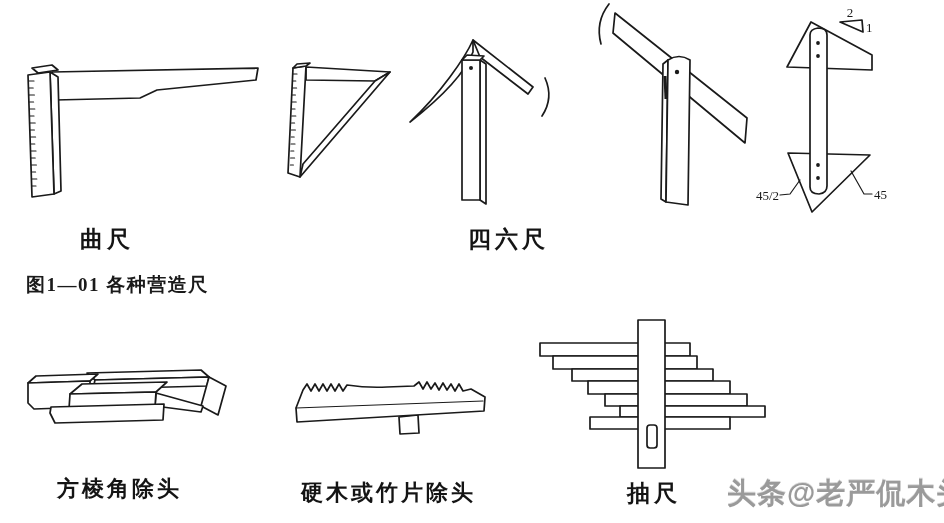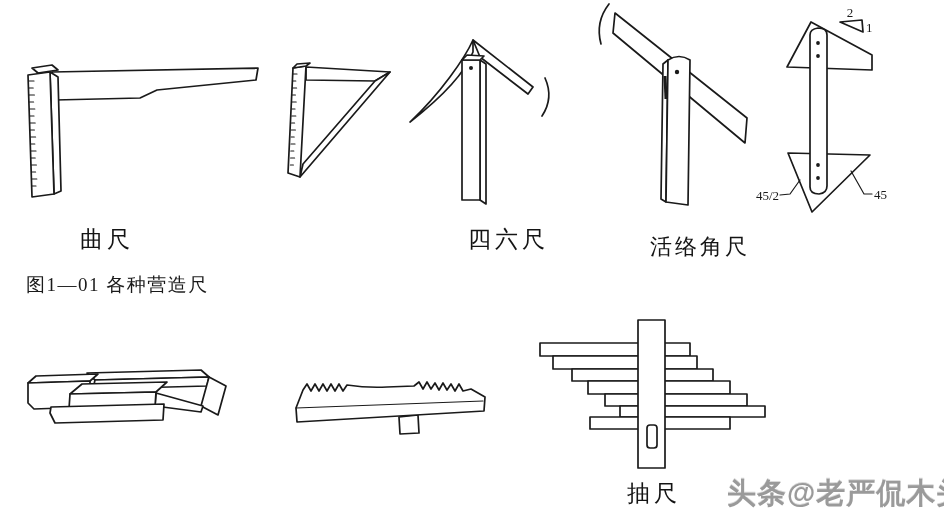--- a/index.html
+++ b/index.html
@@ -1,24 +1,24 @@
 <!DOCTYPE html>
 <html><head>
 <meta charset="utf-8">
 <style>
   html,body{margin:0;padding:0;}
   body{width:944px;height:523px;background:#ffffff;position:relative;overflow:hidden;
        font-family:"Liberation Serif","DejaVu Serif",serif;}
   .page{position:absolute;left:0;top:0;width:944px;height:523px;background:#fff;}
   .tool-svg{position:absolute;}
-  .tool-label{position:absolute;font-size:23px;font-weight:400;color:#141414;
+  .tool-label{position:absolute;font-size:23px;font-weight:700;color:#141414;
               letter-spacing:4px;white-space:nowrap;}
   .tool-label.small{font-size:22px;letter-spacing:3px;}
   .caption{position:absolute;left:26px;top:272px;font-size:19px;color:#1a1a1a;
-           letter-spacing:1.5px;white-space:nowrap;font-weight:400;}
+           letter-spacing:1.5px;white-space:nowrap;font-weight:700;}
   .watermark{position:absolute;left:727px;top:474px;font-size:29px;font-weight:700;
              color:#9a9a9a;letter-spacing:1px;white-space:nowrap;
              text-shadow:0 1px 0 #ffffff,0 -1px 0 #d9d9d9;
              font-family:"Liberation Sans","DejaVu Sans",sans-serif;}
   svg{display:block;}
   .ink{stroke:#1a1a1a;stroke-width:1.7;fill:#ffffff;stroke-linejoin:round;stroke-linecap:round;}
   .ink-line{stroke:#1a1a1a;stroke-width:1.7;fill:none;stroke-linejoin:round;stroke-linecap:round;}
   .ink-thin{stroke:#1a1a1a;stroke-width:1.2;fill:none;stroke-linecap:round;}
   .ink-dot{fill:#1a1a1a;stroke:none;}
   .anno{font-size:13px;fill:#1a1a1a;font-family:"Liberation Serif","DejaVu Serif",serif;}
@@ -75,21 +75,20 @@
     <text class="anno" x="108" y="12" text-anchor="middle">2</text>
     <text class="anno" x="124" y="27">1</text>
     <path class="ink-thin" d="M38,190 L48,189 L58,175"></path>
     <path class="ink-thin" d="M109,166 L122,189 L130,189"></path>
     <text class="anno" x="37" y="195" text-anchor="end">45/2</text>
     <text class="anno" x="132" y="194">45</text>
   </svg>
 
   <div class="tool-label" style="left:80px;top:224px">曲尺</div>
   <div class="tool-label" style="left:468px;top:224px">四六尺</div>
-  <div class="tool-label small" style="left:650px;top:232px">活络角尺</div>
 
   <div class="caption">图1—01 各种营造尺</div>
 
   <svg class="tool-svg" style="left:25px;top:366px" width="205" height="64" viewBox="0 0 205 64">
     <polygon class="ink" points="62,7 176,4 184,11 70,14"></polygon>
     <polygon class="ink" points="70,14 184,11 182,20 68,23"></polygon>
     <polygon class="ink" points="184,11 201,20 193,49 176,40"></polygon>
     <polygon class="ink" points="131,27 178,40 176,46 130,40"></polygon>
     <polygon class="ink" points="3,17 11,10 73,8 65,15"></polygon>
     <polygon class="ink" points="3,17 65,15 65,41 9,43 3,37"></polygon>
@@ -111,17 +110,19 @@
     <rect class="ink" x="18" y="38" width="144" height="13"></rect>
     <rect class="ink" x="37" y="51" width="141" height="12"></rect>
     <rect class="ink" x="53" y="63" width="142" height="13"></rect>
     <rect class="ink" x="70" y="76" width="142" height="12"></rect>
     <rect class="ink" x="85" y="88" width="145" height="11"></rect>
     <rect class="ink" x="55" y="99" width="140" height="12"></rect>
     <rect class="ink" x="103" y="2" width="27" height="148"></rect>
     <rect class="ink-line" x="112" y="107" width="10" height="23" rx="3"></rect>
   </svg>
 
+  <div class="tool-label small" style="left:57px;top:474px">方棱角除头</div>
+  <div class="tool-label small" style="left:301px;top:478px">硬木或竹片除头</div>
   <div class="tool-label" style="left:627px;top:478px">抽尺</div>
 
   <div class="watermark">头条@老严侃木头</div>
 
 </div>
 
 </body></html>

